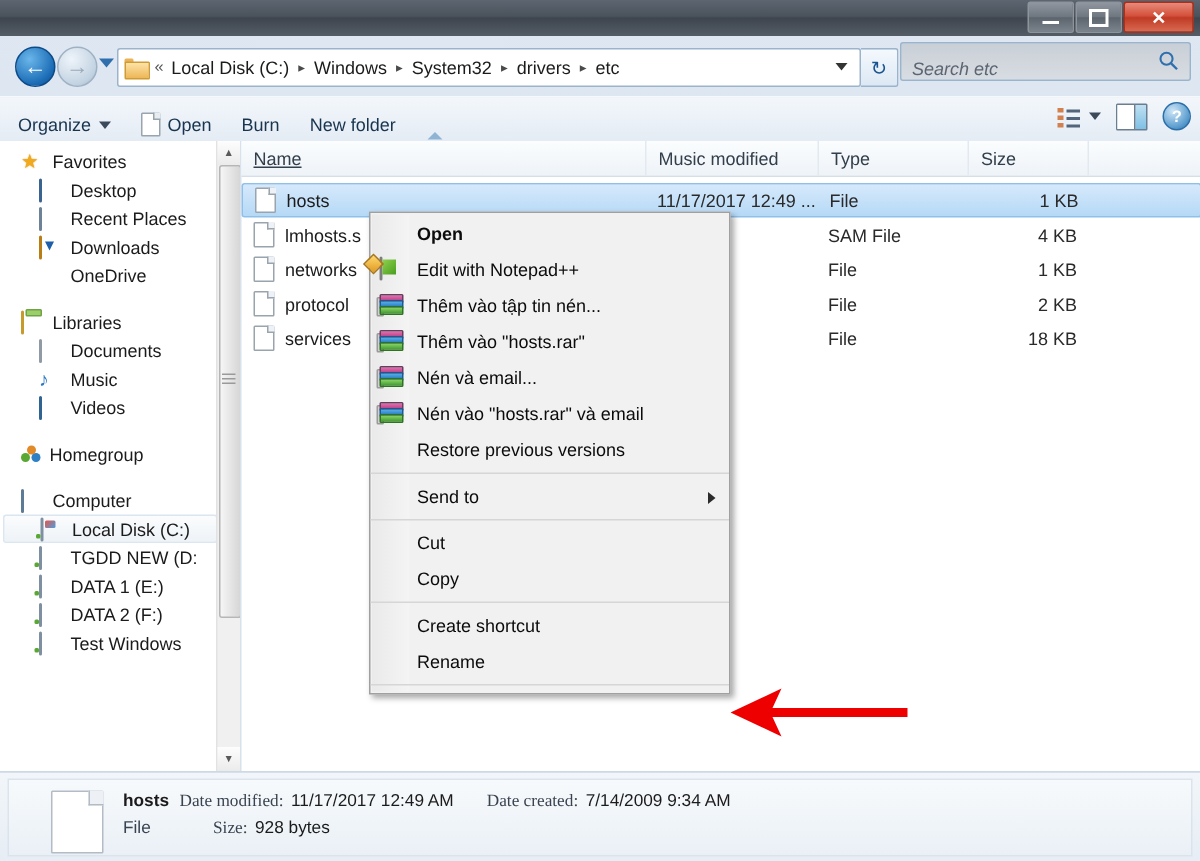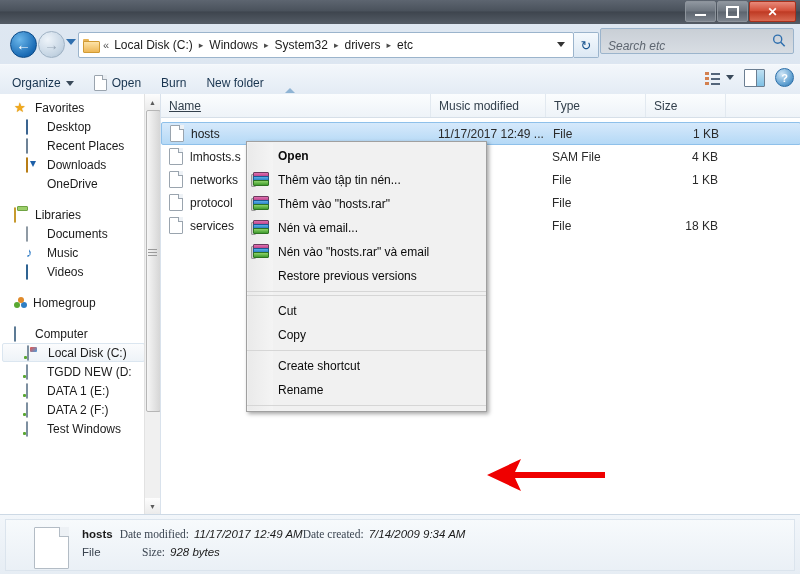--- a/index.html
+++ b/index.html
@@ -292,21 +292,21 @@
   .sb-fileico{
     position:absolute;left:34px;top:12px;width:33px;height:40px;background:#fff;
     border:1px solid #b3bcc5;border-radius:1px;
   }
   .sb-fileico:after{content:"";position:absolute;right:-1px;top:-1px;width:9px;height:9px;
     background:#edf1f5;border-left:1px solid #b3bcc5;border-bottom:1px solid #b3bcc5;}
   .sb-text{position:absolute;left:82px;top:13px;font-size:11.5px;color:#1b1b1b;}
   .sb-line{display:flex;align-items:baseline;margin-bottom:6px;white-space:nowrap;}
   .sb-name{font-weight:bold;margin-right:7px;}
   .sb-lbl{color:#3a4450;margin-right:5px;font-family:Liberation Serif, serif;}
-  .sb-val{color:#1b1b1b;font-style:italic;}
+  .sb-val{color:#1b1b1b;margin-right:22px;}
   .sb-kind{display:inline-block;width:60px;color:#3a4450;}
 </style>
 </head>
 <body>
 
 <div id="app">
   <div class="win-frame">
 
     <div class="titlebar">
       <div class="win-buttons">
@@ -544,20 +544,21 @@
           <div class="fc fc-size">1 KB</div>
         </div>
 
         <div class="frow" style="top:97px">
           <div class="fc fc-name">
             <span class="file-ico"></span>
             <span>protocol</span>
           </div>
           <div class="fc fc-date">4:00 AM</div>
           <div class="fc fc-type">File</div>
+          <div class="fc fc-size">2 KB</div>
         </div>
 
         <div class="frow" style="top:120px">
           <div class="fc fc-name">
             <span class="file-ico"></span>
             <span>services</span>
           </div>
           <div class="fc fc-date">4:00 AM</div>
           <div class="fc fc-type">File</div>
           <div class="fc fc-size">18 KB</div>
@@ -565,20 +566,26 @@
       </div>
     </div>
 
     <div class="ctxmenu">
       <div class="ctx-strip"></div>
 
       <div class="ctx-item bold">
         <span>Open</span>
       </div>
 
+      <div class="ctx-item">
+        <span class="ctx-ico">
+          <span class="npp"><span class="pg"></span><span class="pen"></span></span>
+        </span>
+        <span>Edit with Notepad++</span>
+      </div>
 
       <div class="ctx-item">
         <span class="ctx-ico">
           <span class="rar"><i class="sh"></i><i class="b1"></i><i class="b2"></i><i class="b3"></i></span>
         </span>
         <span>Thêm vào tập tin nén...</span>
       </div>
 
       <div class="ctx-item">
         <span class="ctx-ico">
@@ -600,20 +607,24 @@
         </span>
         <span>Nén vào "hosts.rar" và email</span>
       </div>
 
       <div class="ctx-item">
         <span>Restore previous versions</span>
       </div>
 
       <div class="ctx-sep"></div>
 
+      <div class="ctx-item">
+        <span>Send to</span>
+        <span class="ctx-sub"></span>
+      </div>
 
       <div class="ctx-sep"></div>
 
       <div class="ctx-item">
         <span>Cut</span>
       </div>
       <div class="ctx-item">
         <span>Copy</span>
       </div>
 

